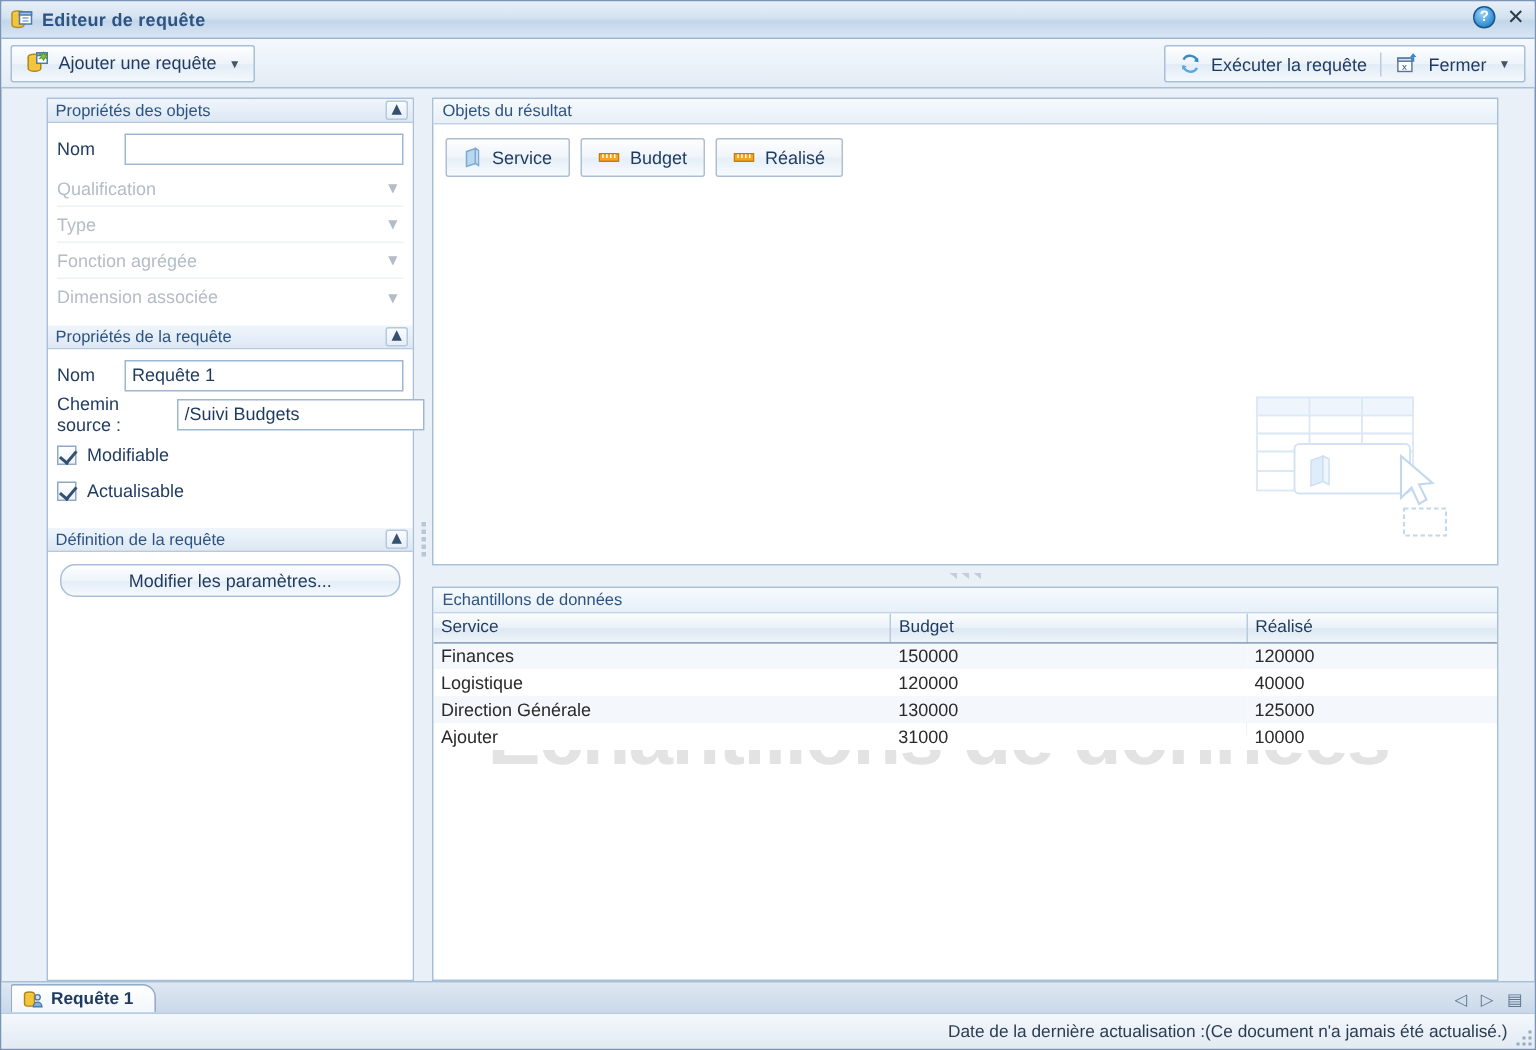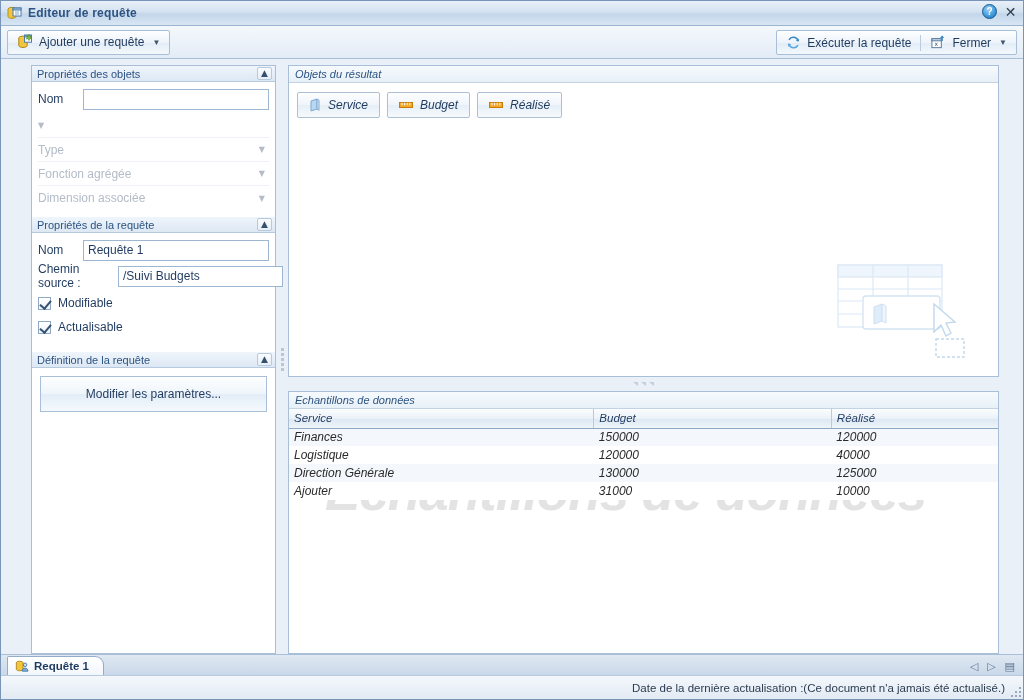--- a/index.html
+++ b/index.html
@@ -122,36 +122,36 @@
     position:relative;
   }
   .chk::after {
     content:""; position:absolute; left:3px; top:0px;
     width:5px; height:9px; border:solid #33506f;
     border-width:0 2px 2px 0; transform:rotate(40deg);
   }
   .crow .clbl { font-size:12px; color:#1f3a5f; }
 
   .modbtn {
-    display:block; width:100%; height:36px;
+    display:block; width:100%; height:22px;
     background:linear-gradient(to bottom,#fdfeff 0%,#eff5fb 50%,#e3edf7 51%,#f4f9fd 100%);
-    border:1px solid #a9bfd8; border-radius:0;
+    border:1px solid #a9bfd8; border-radius:10px;
     font-family:"Liberation Sans", sans-serif; font-size:12px; color:#1f3a5f; cursor:pointer;
   }
 
   
   .vsplit {
     width:12px; flex:0 0 12px; position:relative; cursor:col-resize;
     display:flex; align-items:center; justify-content:center;
   }
   .vsplit .grip { display:flex; flex-direction:column; gap:2px; }
   .vsplit .grip i { width:3px; height:3px; background:#b9c6d6; display:block; }
 
   
-  .rightcol { flex:1 1 auto; display:flex; flex-direction:column; min-width:0;font-style:italic; }
+  .rightcol { flex:1 1 auto; display:flex; flex-direction:column; min-width:0; }
 
   .objpanel {
     flex:0 0 312px; display:flex; flex-direction:column;
     border:1px solid #a9bfd8; background:#fff; position:relative; overflow:hidden;
   }
   .objpanel .hd {
     height:17px; flex:0 0 17px; display:flex; align-items:center; padding:0 6px;
     background:linear-gradient(to bottom,#f6fafd 0%,#e7f0f8 100%);
     border-bottom:1px solid #c3d3e4;
     font-size:11px; color:#2d5382;
@@ -319,20 +319,21 @@
         <div class="panel-hd top">
           <span>Propriétés des objets</span>
           <span class="collapse">▲</span>
         </div>
         <div class="panel-body">
           <div class="frow">
             <span class="flabel">Nom</span>
             <input class="finput" type="text" value="" style="">
           </div>
           <div class="fdis">
+            <span class="lbl">Qualification</span>
             <span class="arr">▼</span>
           </div>
           <div class="fdis">
             <span class="lbl">Type</span>
             <span class="arr">▼</span>
           </div>
           <div class="fdis">
             <span class="lbl">Fonction agrégée</span>
             <span class="arr">▼</span>
           </div>

